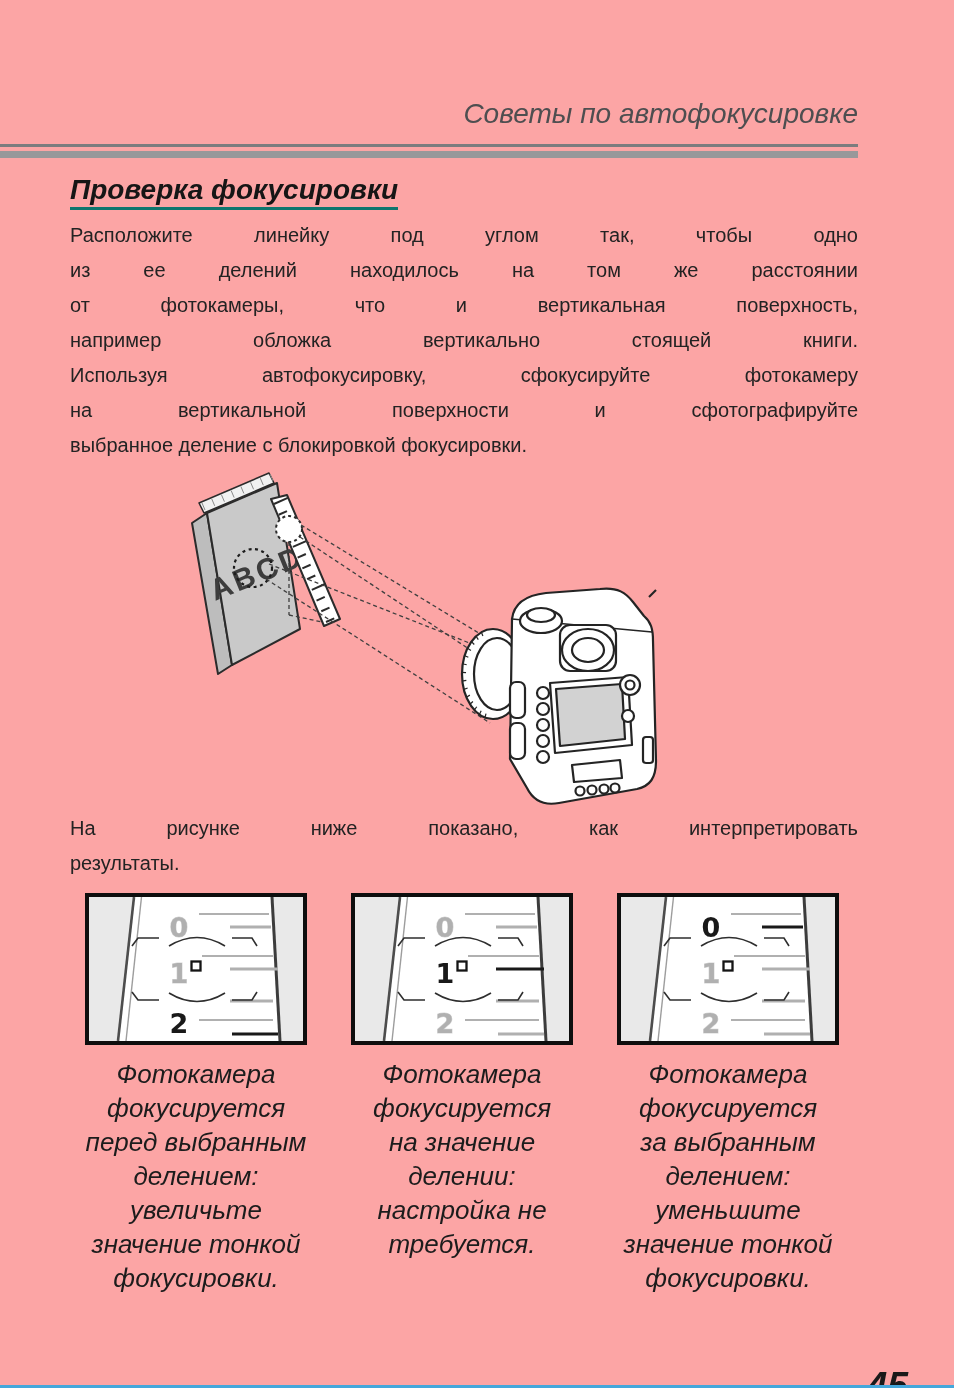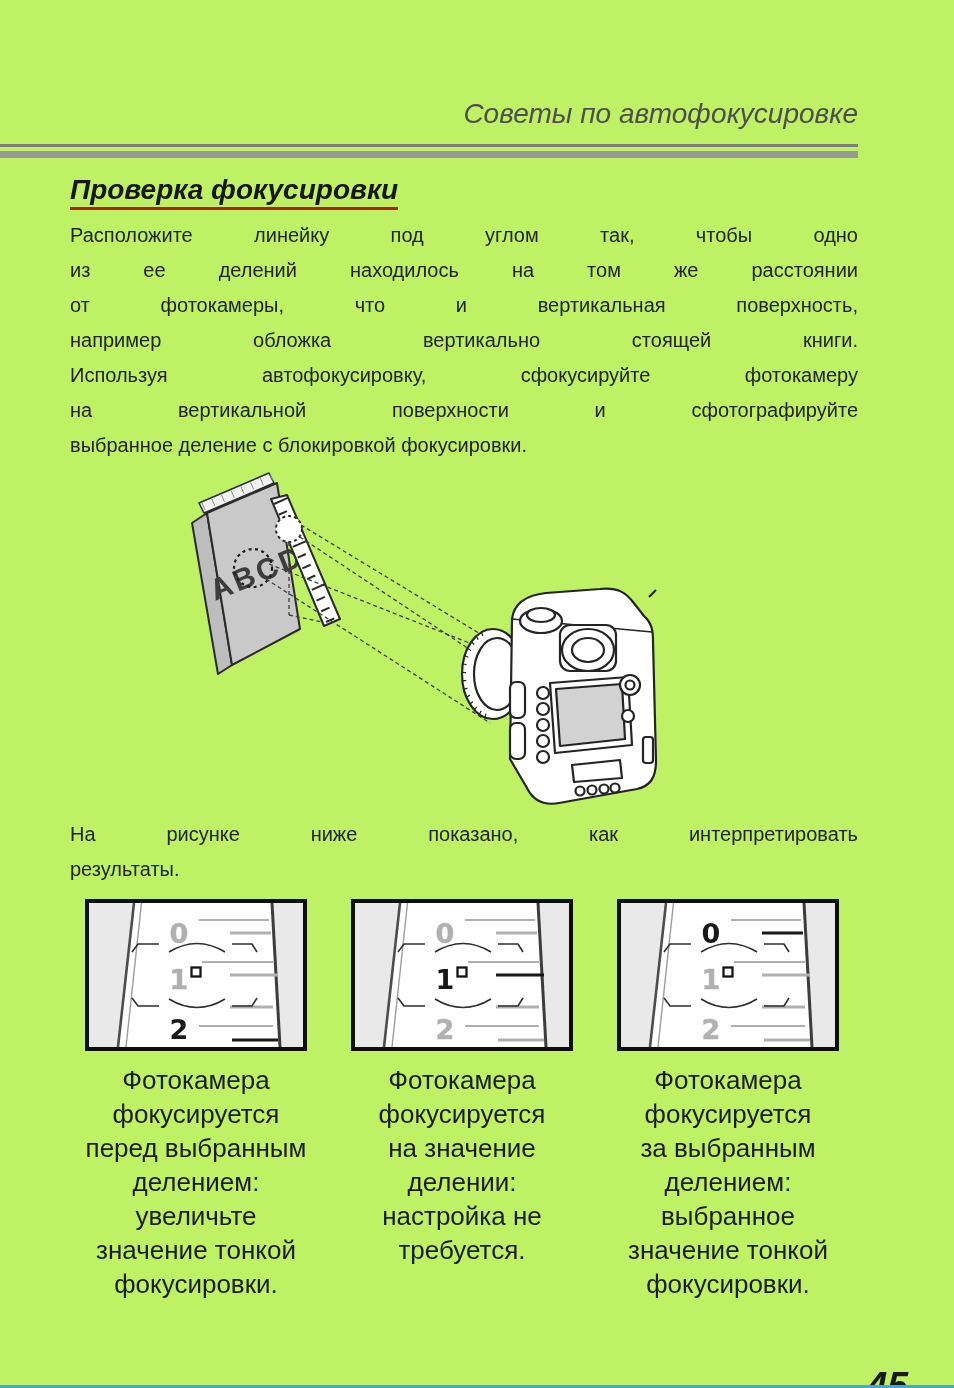--- a/index.html
+++ b/index.html
@@ -1,36 +1,36 @@
 <!DOCTYPE html>
 <html><head>
 <meta charset="utf-8">
 <style>
   html,body{margin:0;padding:0;background:#fff;}
-  .page{position:relative;width:954px;height:1388px;background:#bef264;overflow:hidden;
+  .page{position:relative;width:954px;height:1388px;background:#fca5a5;overflow:hidden;
         font-family:"Liberation Sans",sans-serif;color:#232323;}
   .running-header{padding-top:98px;padding-right:96px;text-align:right;
         font-style:italic;font-size:28px;color:#4e4e50;}
   .rules{margin-top:14px;width:858px;}
   .rule-thin{height:3px;background:#7c7c7e;}
   .rule-gap{height:4px;}
   .rule-thick{height:7px;background:#98989a;}
   .section-heading{margin:16px 96px 0 70px;font-size:28px;font-weight:bold;font-style:italic;color:#161616;}
-  .section-heading span{display:inline-block;border-bottom:3px solid #b91c1c;padding-bottom:1px;}
+  .section-heading span{display:inline-block;border-bottom:3px solid #0f766e;padding-bottom:1px;}
   .body-para{margin:8px 96px 0 70px;font-size:20px;line-height:35px;color:#232323;}
   .body-line{text-align:justify;text-align-last:justify;}
   .body-line.last{text-align-last:left;}
   .illustration{margin:6px 0 0 152px;width:600px;height:340px;}
   .illu-svg{display:block;}
-  .para2{margin-top:8px;}
+  .para2{margin-top:2px;}
   .figures-row{display:flex;margin:12px 0 0 63px;width:798px;}
   .fig-col{width:266px;flex:0 0 266px;}
   .fig-frame{width:214px;height:144px;border:4px solid #0e0e0e;margin:0 auto;background:#fff;}
   .fig-frame svg{display:block;}
-  .fig-caption{margin-top:12px;font-size:26px;line-height:34px;color:#1c1c1c;}
+  .fig-caption{margin-top:12px;font-style:italic;font-size:26px;line-height:34px;color:#1c1c1c;}
   .cap-line{text-align:center;}
   .page-number{position:absolute;right:46px;top:1365px;font-size:37px;font-weight:bold;
         font-style:italic;color:#1a1a1a;}
   .bottom-line{position:absolute;left:0;right:0;bottom:0;height:3px;background:#44a7db;}
 </style>
 </head>
 <body>
 
 <div class="page">
 
@@ -260,21 +260,21 @@
             <text x="90" y="86" text-anchor="middle" font-family="DejaVu Sans, sans-serif" font-size="27" font-weight="bold" fill="#b0b0b0" stroke="#d8d8d8" stroke-width="1" paint-order="stroke">1</text>
             <rect x="102.5" y="64.5" width="9" height="9" fill="#fff" stroke="#141414" stroke-width="2.3"></rect>
             <text x="90" y="136" text-anchor="middle" font-family="DejaVu Sans, sans-serif" font-size="27" font-weight="bold" fill="#b0b0b0" stroke="#d8d8d8" stroke-width="1" paint-order="stroke">2</text>
           </svg>
       </div>
       <div class="fig-caption">
           <div class="cap-line">Фотокамера</div>
           <div class="cap-line">фокусируется</div>
           <div class="cap-line">за выбранным</div>
           <div class="cap-line">делением:</div>
-          <div class="cap-line">выбранное</div>
+          <div class="cap-line">уменьшите</div>
           <div class="cap-line">значение тонкой</div>
           <div class="cap-line last">фокусировки.</div>
         </div>
     </div>
   </div>
 
   <div class="page-number">45</div>
   <div class="bottom-line" style="background: rgb(68, 167, 219);"></div>
 </div>
 

